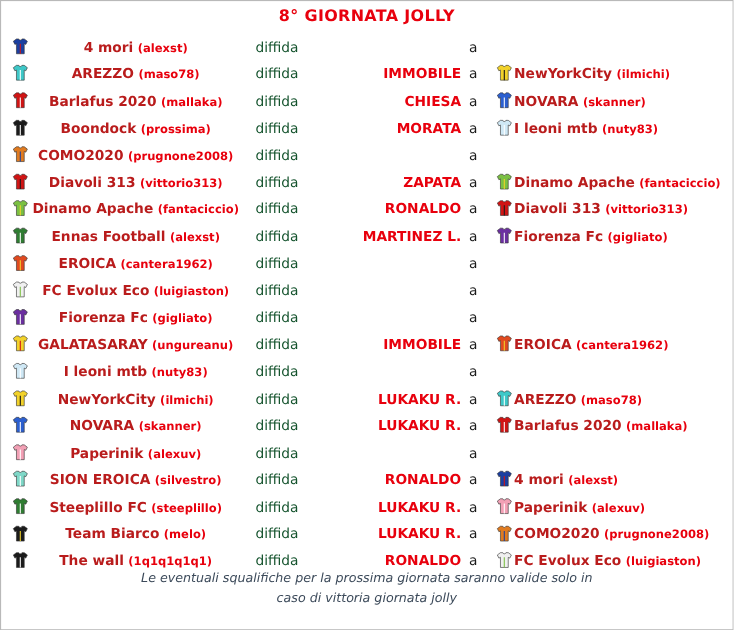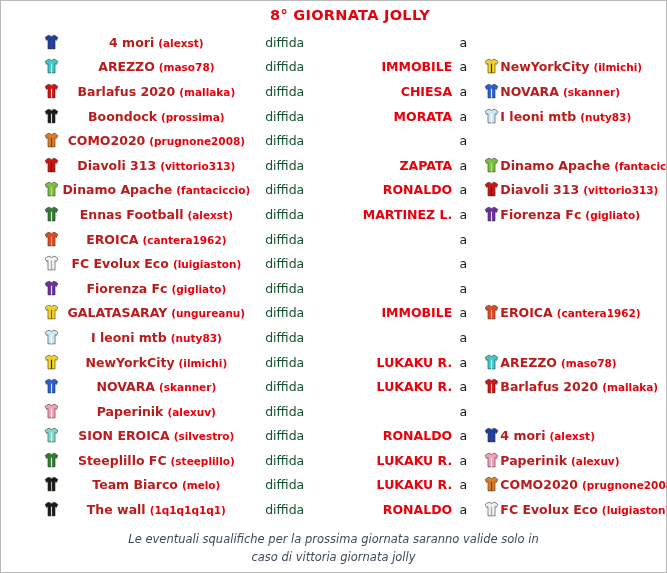--- a/index.html
+++ b/index.html
@@ -14,21 +14,20 @@
     color: #1b1b1b;
     overflow: hidden;
   }
   .page {
     position: relative;
     width: 667px;
     height: 573px;
     box-sizing: border-box;
     border: 1px solid #b9b9b9;
     background: #ffffff;
-    padding-left: 33px;
   }
   .title-block {
     text-align: center;
     padding-top: 5px;
   }
   .title-line {
     color: #e8000d;
     font-weight: bold;
     font-size: 14.5px;
     letter-spacing: 0.3px;
@@ -69,21 +68,21 @@
   .shirt {
     display: inline-block;
     width: 17px;
     height: 17px;
     vertical-align: middle;
   }
   .footer {
     position: absolute;
     left: 0;
     right: 0;
-    bottom: 6px;
+    bottom: 20px;
     text-align: center;
     color: #3c4a5a;
     font-style: italic;
     font-size: 11.5px;
     line-height: 18px;
     font-family: "DejaVu Sans", sans-serif;
   }
 </style>
 </head>
 <body>

